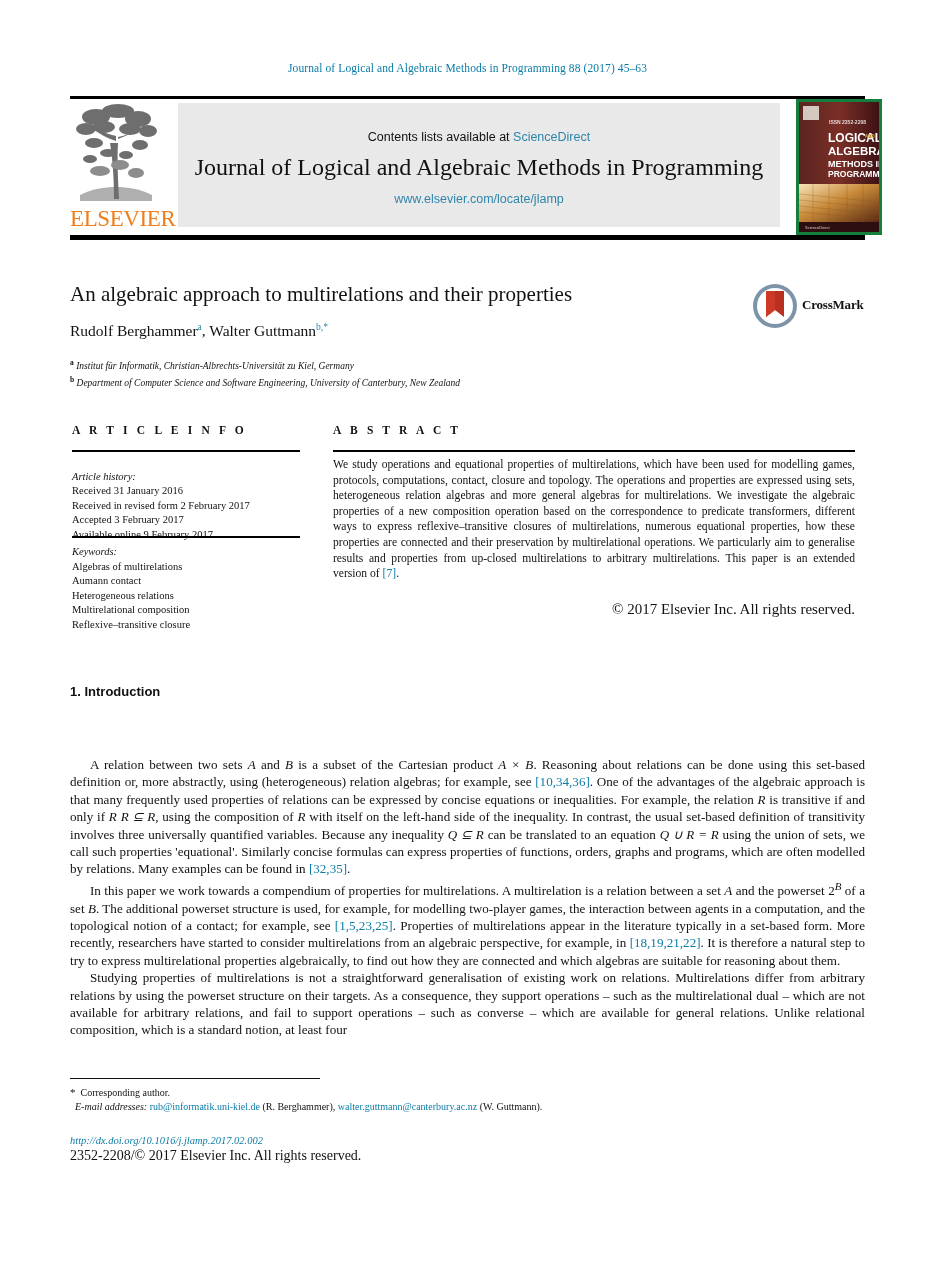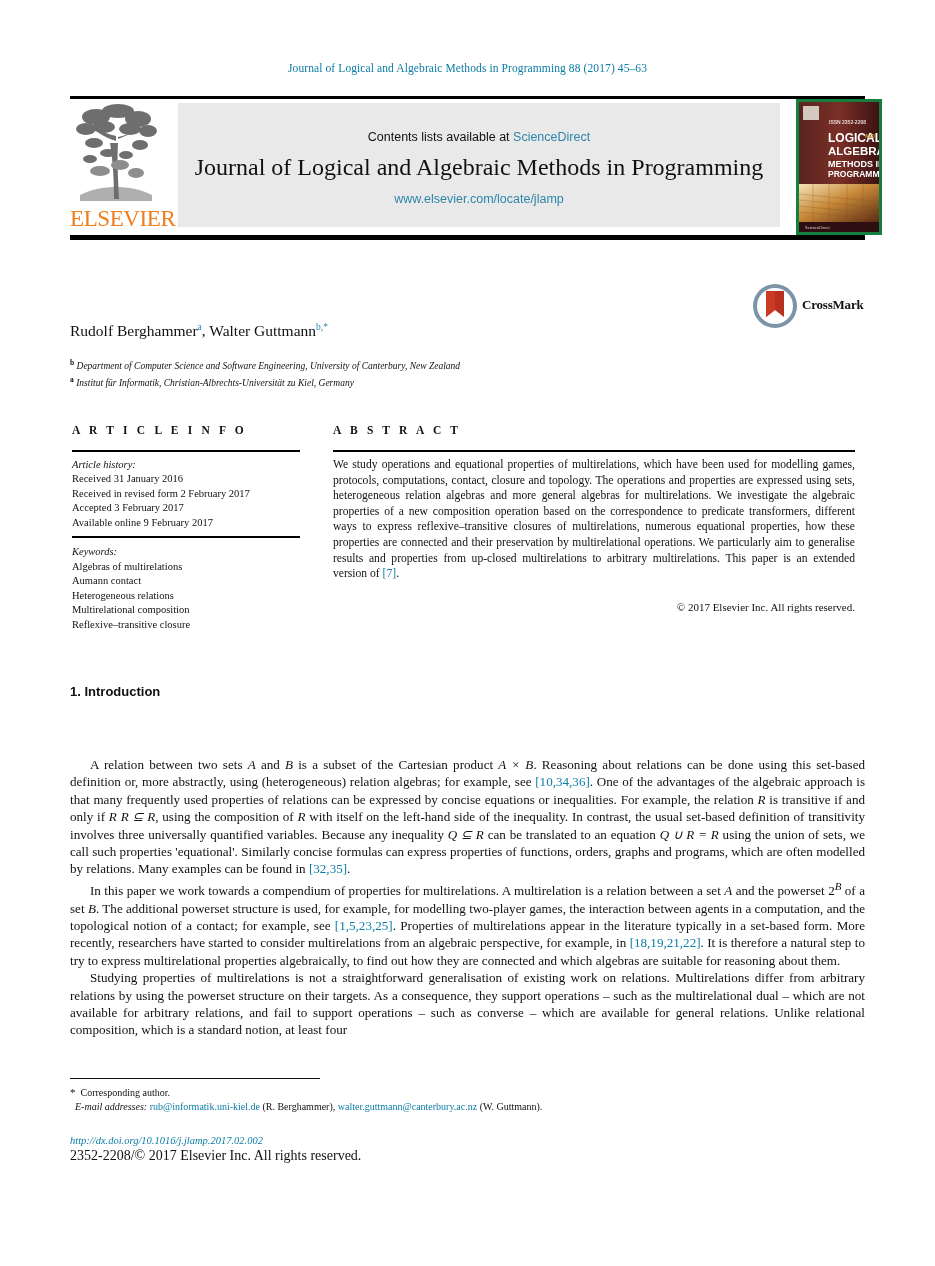--- a/index.html
+++ b/index.html
@@ -179,21 +179,21 @@
     font-weight: bold;
     letter-spacing: 3.2px;
     color: #111;
   }
   .rule-info-1 { left: 72px; top: 450px; width: 228px; }
   .rule-info-2 { left: 72px; top: 536px; width: 228px; }
   .rule-abs    { left: 333px; top: 450px; width: 522px; }
 
   .hist {
     position: absolute;
-    left: 72px; top: 458px;
+    left: 72px; top: 470px;
     width: 235px;
     font-family: "Liberation Serif", serif;
     font-size: 10.5px;
     line-height: 14.4px;
     color: #111;
   }
   .hist .lbl { font-style: italic; }
   .kw {
     position: absolute;
     left: 72px; top: 545px;
@@ -215,21 +215,21 @@
     text-align: justify;
     color: #111;
   }
   .abstract .cite { color: #0b7ca6; }
   .copyright {
     position: absolute;
     left: 333px; top: 601px;
     width: 522px;
     text-align: right;
     font-family: "Liberation Serif", serif;
-    font-size: 11px;
+    font-size: 15px;
     color: #111;
   }
 
   
   .sec-head {
     position: absolute;
     left: 70px; top: 684px;
     font-family: "Liberation Sans", sans-serif;
     font-size: 13px;
     font-weight: bold;
@@ -369,26 +369,27 @@
           <path d="M48 82 L48 120"></path>
             <path d="M64 82 L64 120"></path>
         </g>
         <rect x="0" y="120" width="80" height="10" fill="#2e0f11"></rect>
         <text x="6" y="127" font-size="4" fill="#d8cfc2" font-family="Liberation Sans, sans-serif">ScienceDirect</text>
       </svg>
     </div>
   </div>
   <div class="rule-bottom"></div>
 
+  <div class="title">An algebraic approach to multirelations and their properties</div>
   <div class="authors">
     <span>Rudolf Berghammer</span><sup>a</sup><span>, Walter Guttmann</span><sup>b,*</sup>
   </div>
   <div class="affils">
+    <div><sup>a</sup> <span>Institut für Informatik, Christian-Albrechts-Universität zu Kiel, Germany</span></div>
     <div><sup>b</sup> <span>Department of Computer Science and Software Engineering, University of Canterbury, New Zealand</span></div>
-    <div><sup>a</sup> <span>Institut für Informatik, Christian-Albrechts-Universität zu Kiel, Germany</span></div>
   </div>
 
   <div class="crossmark">
     <svg class="cm-badge" viewBox="0 0 46 46">
       <circle cx="23" cy="23" r="22" fill="#7d94a8"></circle>
       <circle cx="23" cy="23" r="18" fill="#ffffff"></circle>
       <path d="M14 8 L32 8 L32 34 L23 27 L14 34 Z" fill="#b8301f"></path>
       <path d="M14 8 L23 8 L23 27 L14 34 Z" fill="#cc3a26"></path>
     </svg>
     <div class="cm-word">CrossMark</div>

